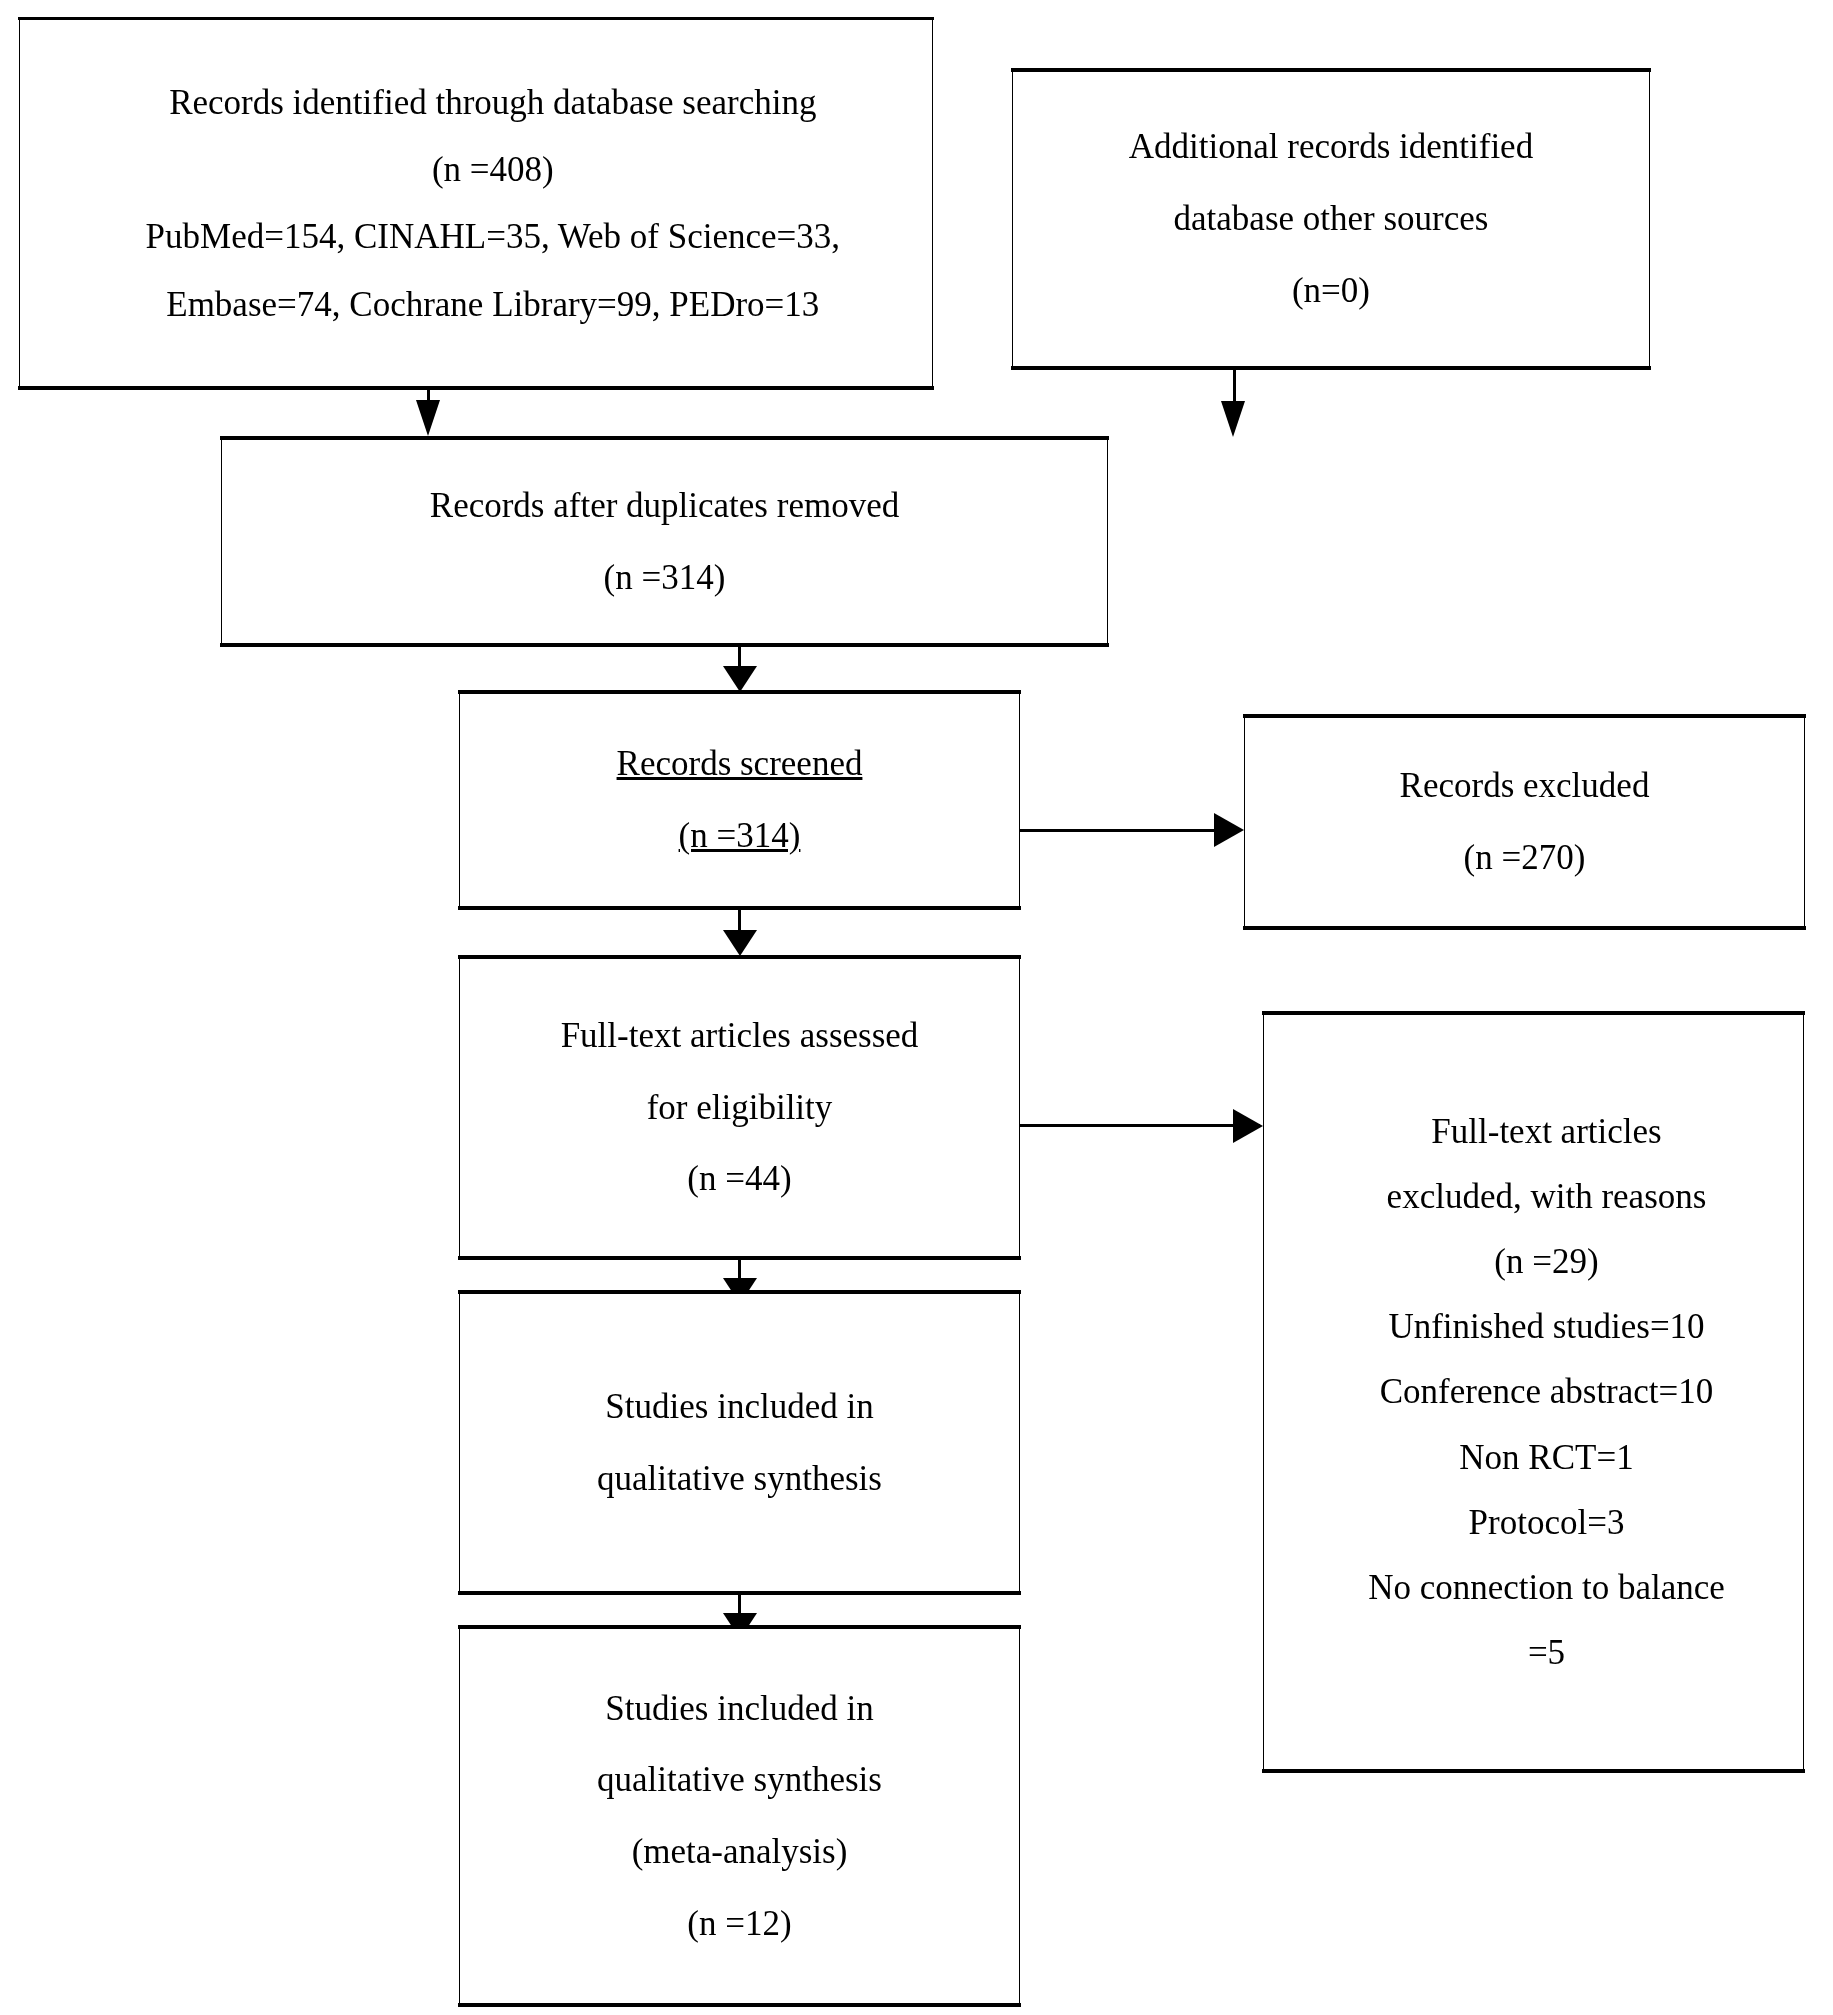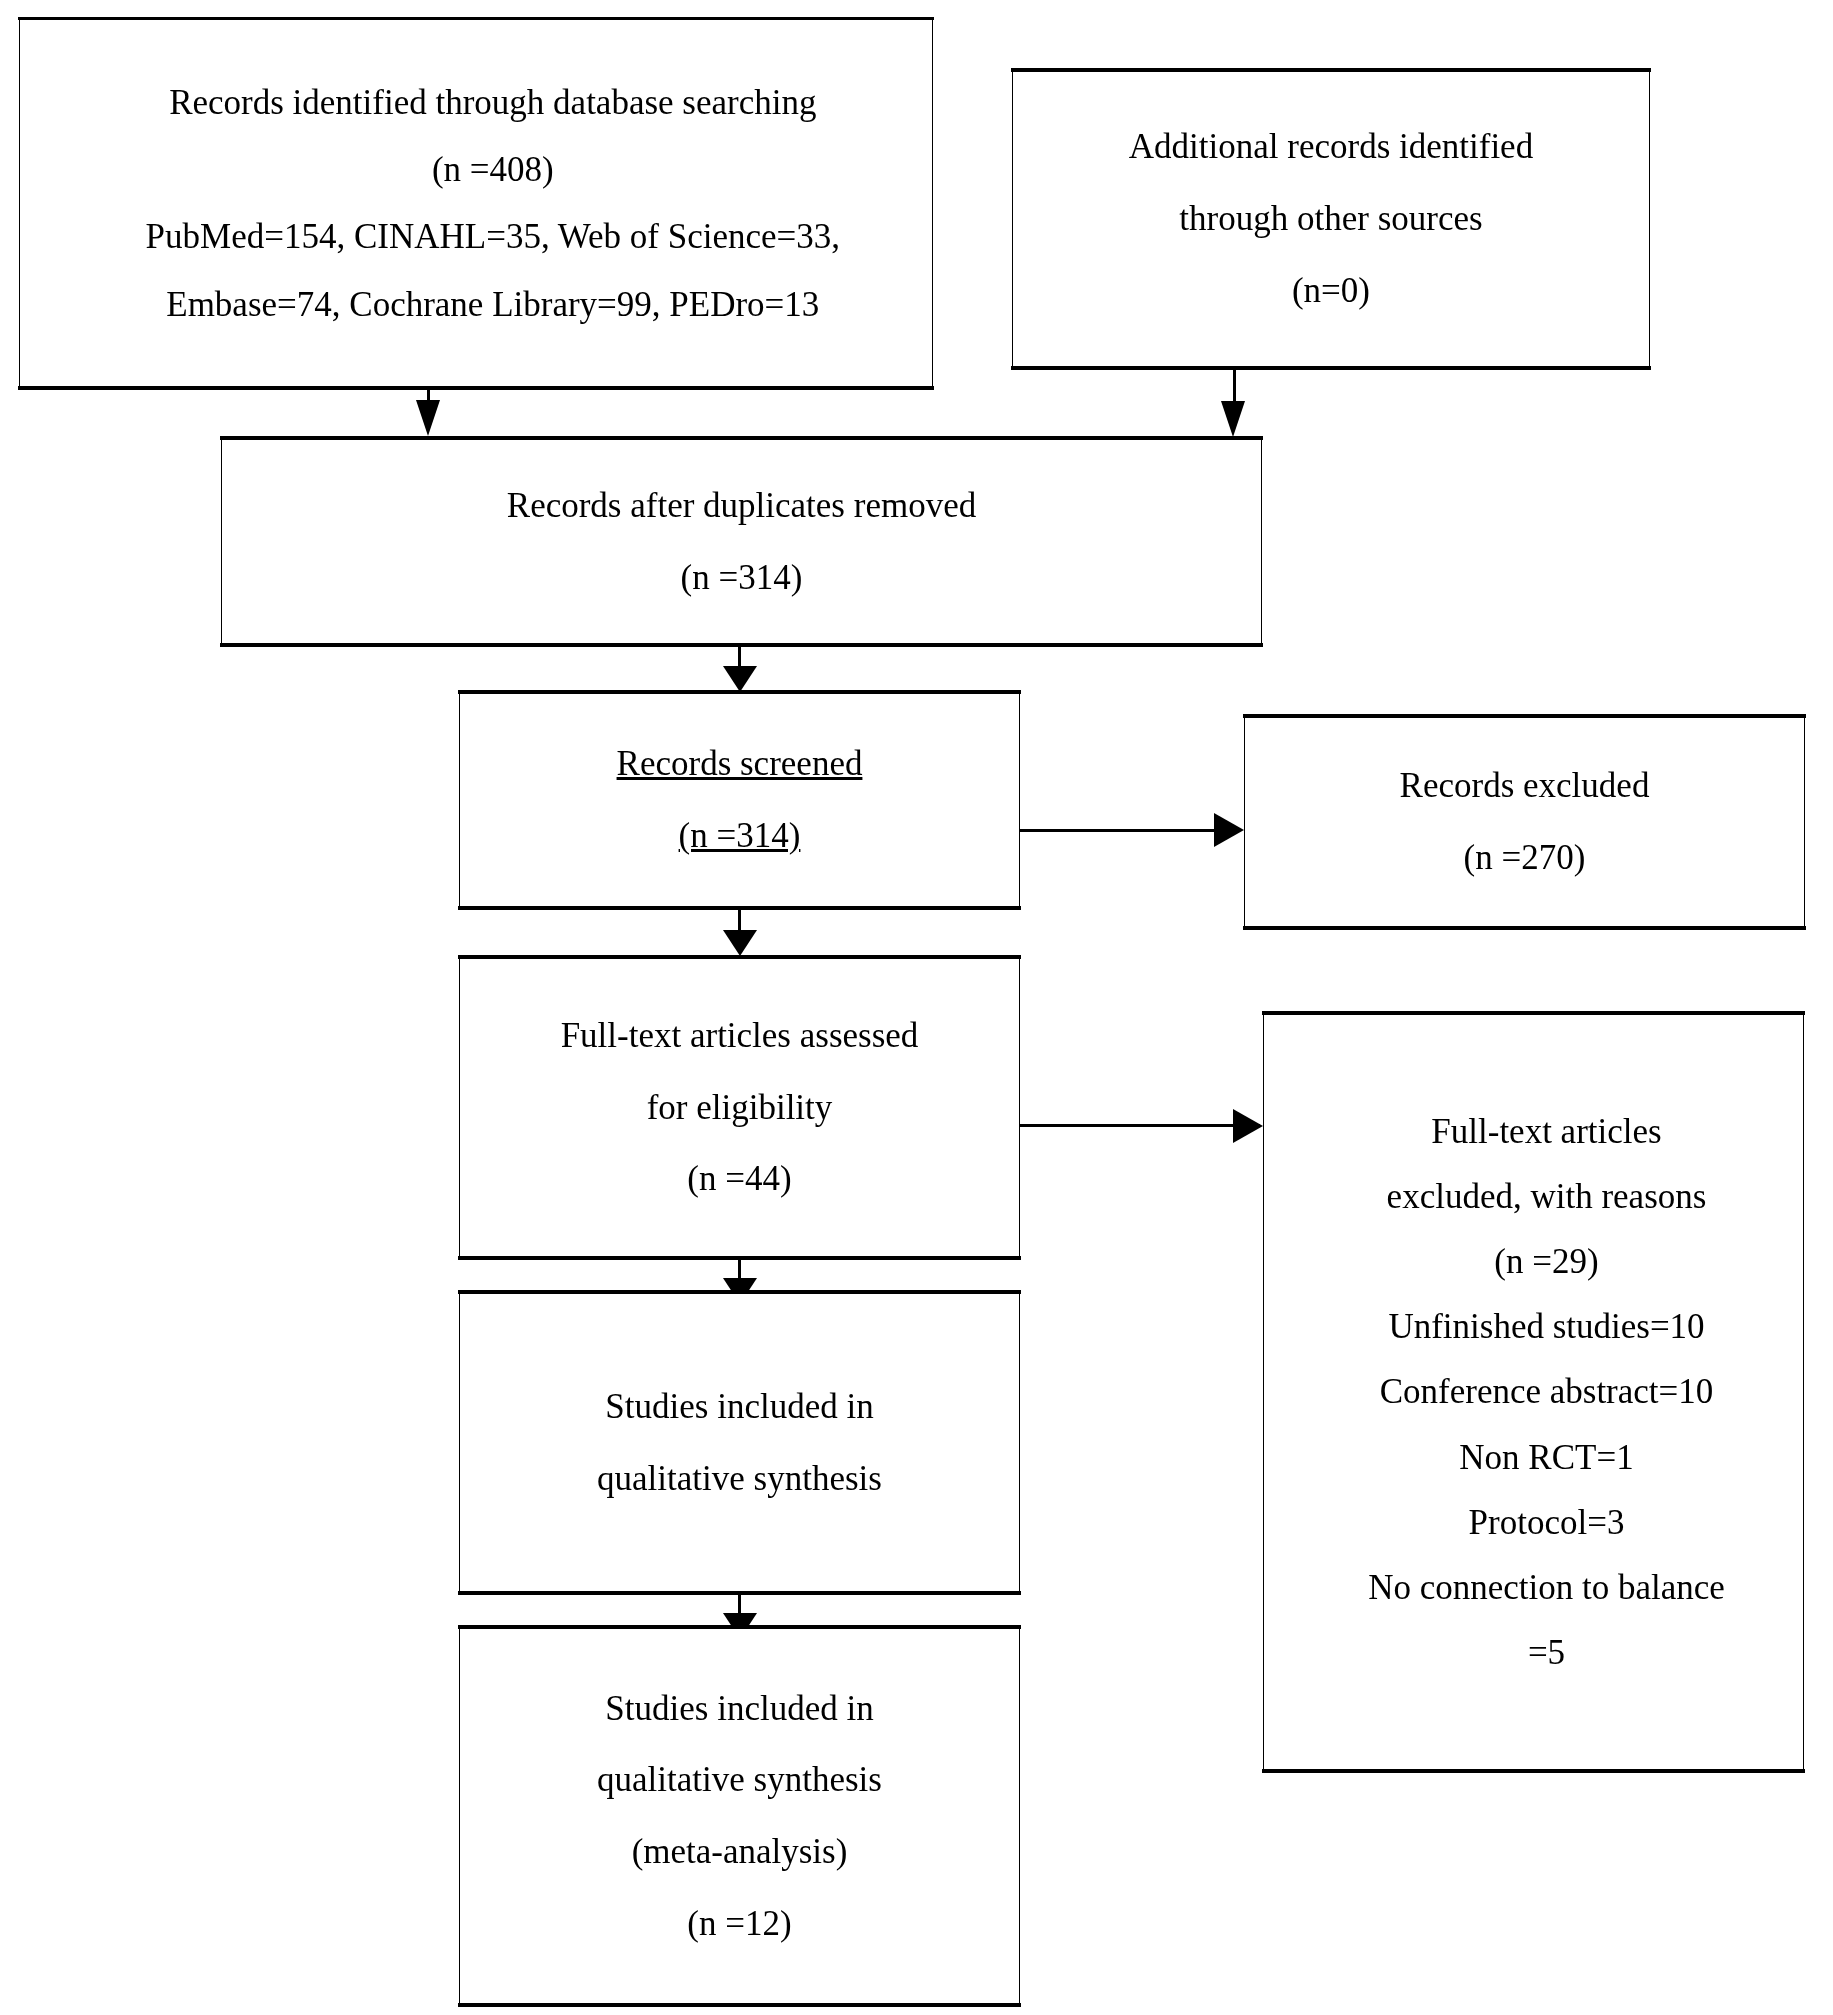--- a/index.html
+++ b/index.html
@@ -95,31 +95,31 @@
 
   <div class="flow-box" style="left:19.3px; top:17.4px; width:914px; height:372px;padding-left:47px;">
     <span class="ln">Records identified through database searching</span>
     <span class="ln">(n =408)</span>
     <span class="ln">PubMed=154, CINAHL=35, Web of Science=33,</span>
     <span class="ln">Embase=74, Cochrane Library=99, PEDro=13</span>
   </div>
 
   <div class="flow-box looser" style="left:1012px; top:69px; width:638px; height:300px;">
     <span class="ln">Additional records identified</span>
-    <span class="ln">through other sources</span>
+    <span class="ln">database other sources</span>
     <span class="ln">(n=0)</span>
   </div>
 
   <div class="v-line" style="left:427px; top:389px; width:2.6px; height:17px;"></div>
   <div class="arrow-down" style="left:416px; top:400px;"></div>
 
   <div class="v-line" style="left:1233px; top:369px; width:2.6px; height:39px;"></div>
   <div class="arrow-down" style="left:1221px; top:401px;"></div>
 
-  <div class="flow-box looser" style="left:221px; top:437px; width:1041px; height:209px;">
+  <div class="flow-box looser" style="left:221px; top:437px; width:887px; height:209px;">
     <span class="ln">Records after duplicates removed</span>
     <span class="ln">(n =314)</span>
   </div>
 
   <div class="v-line" style="left:738px; top:646px; width:2.6px; height:20.6px;"></div>
   <div class="arrow-down stub" style="left:723px; top:666px;"></div>
 
   <div class="flow-box looser" style="left:459px; top:691px; width:561px; height:218px;text-decoration:underline;">
     <span class="ln">Records screened</span>
     <span class="ln">(n =314)</span>

